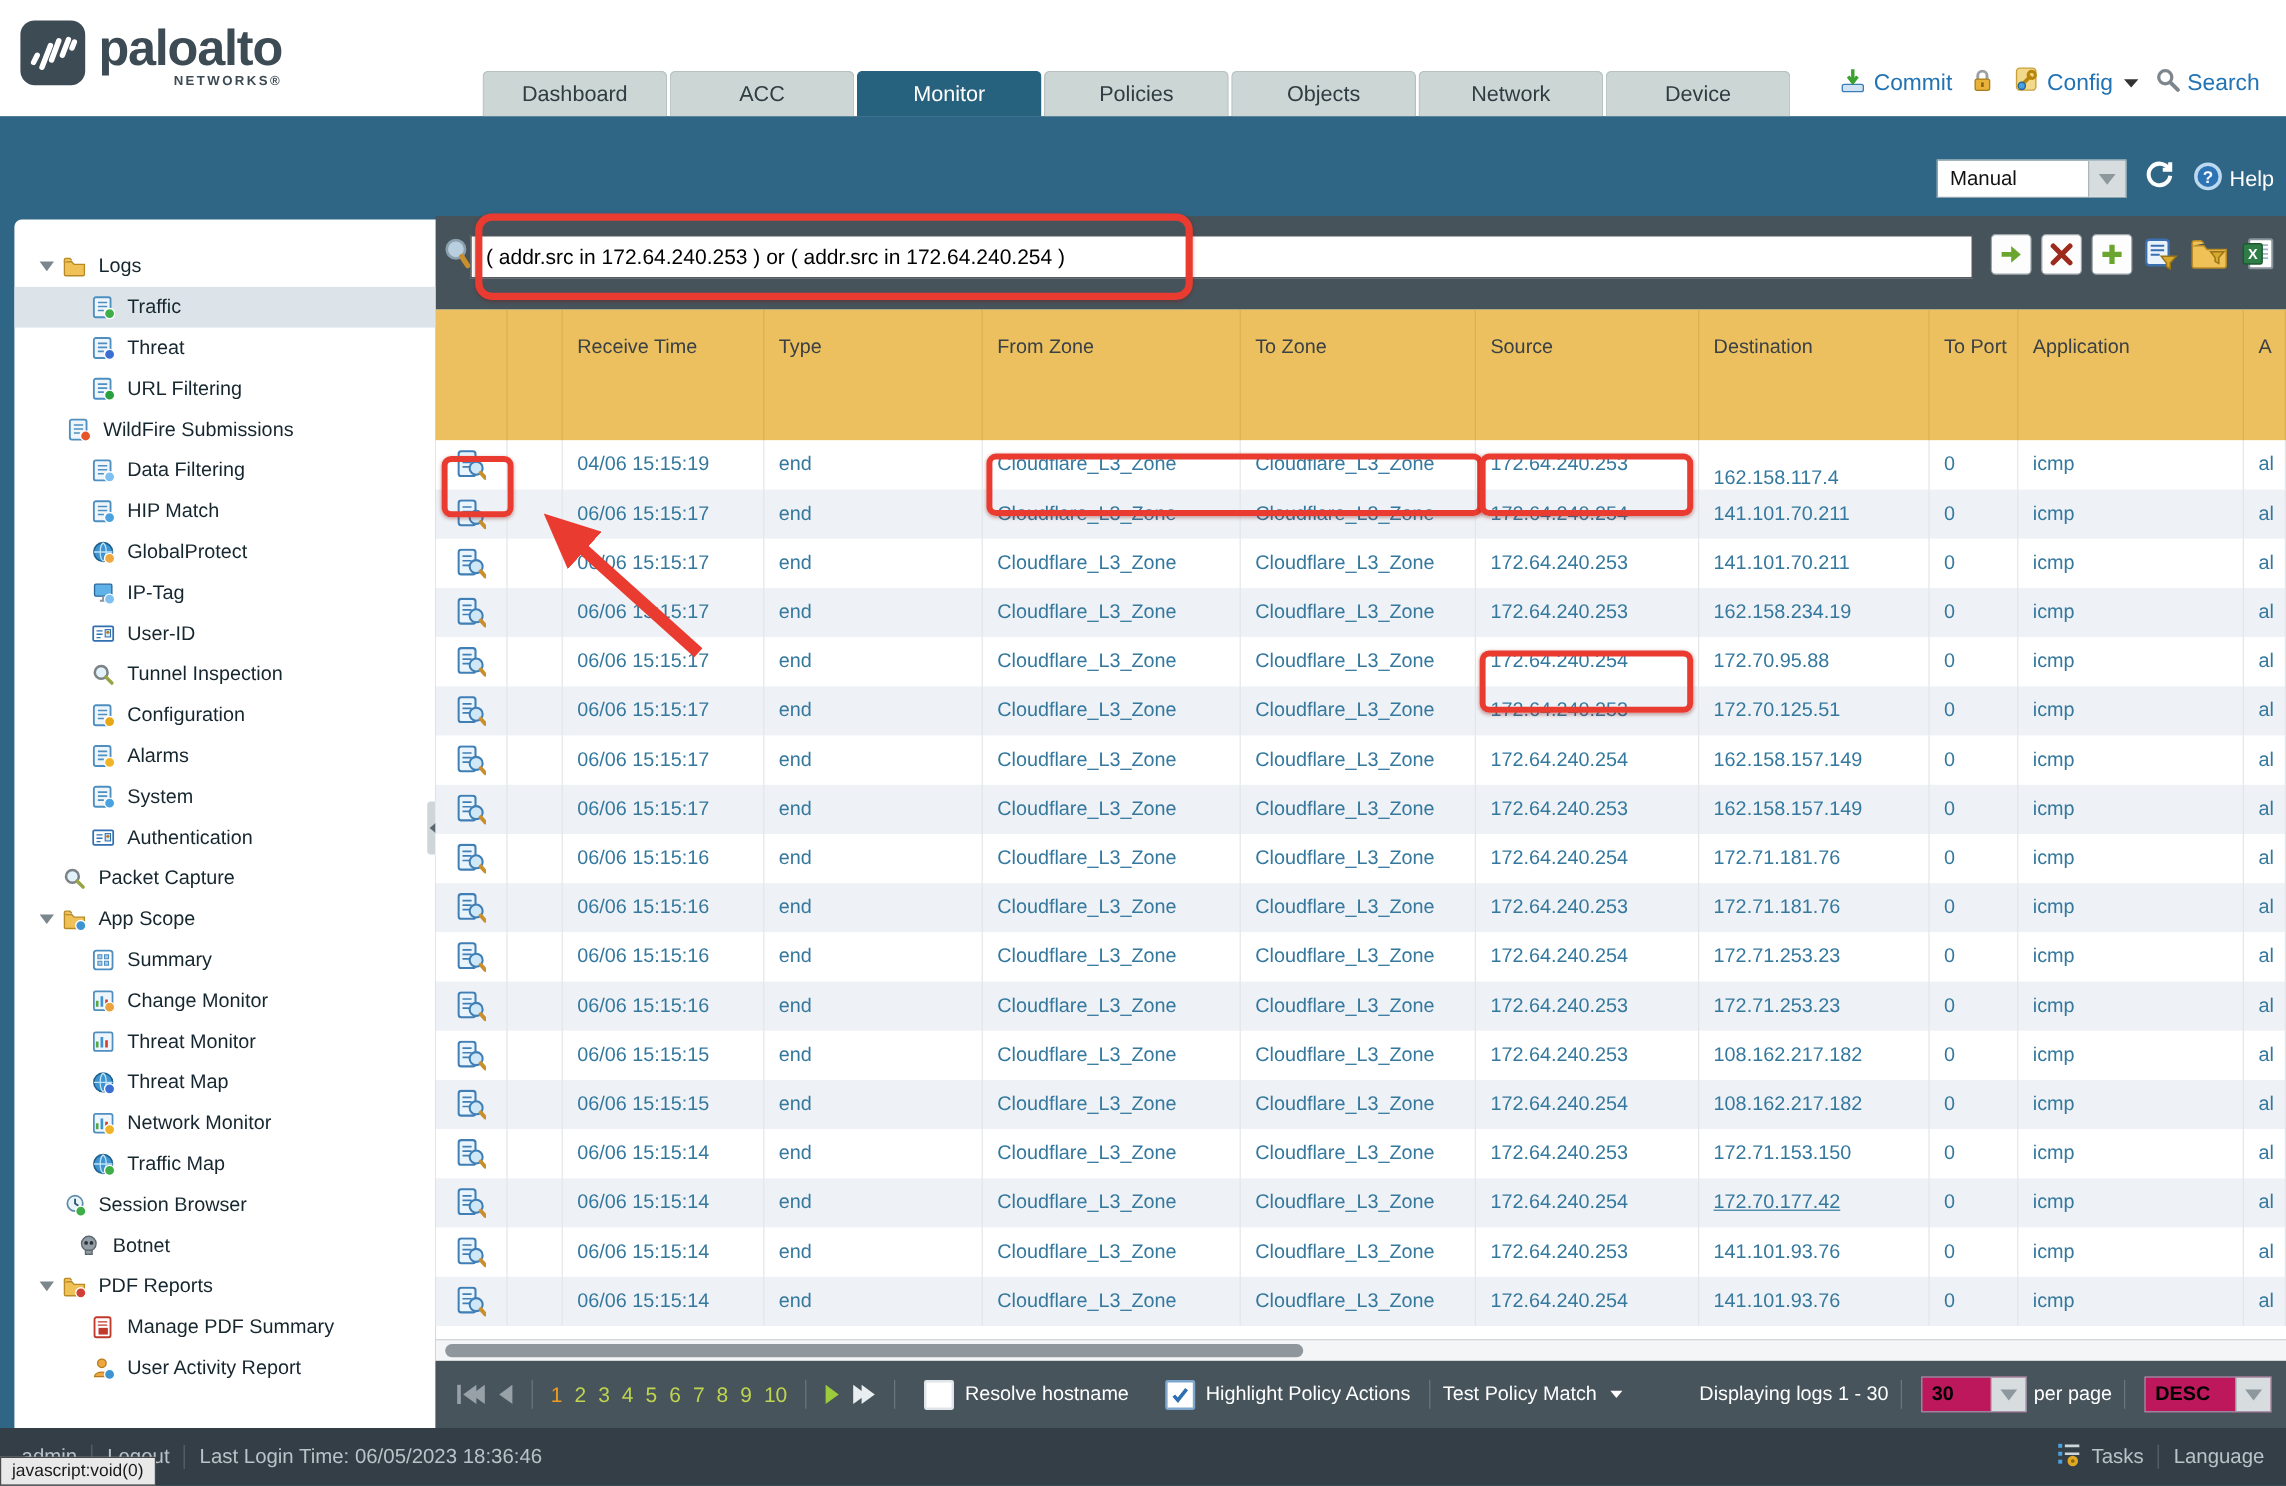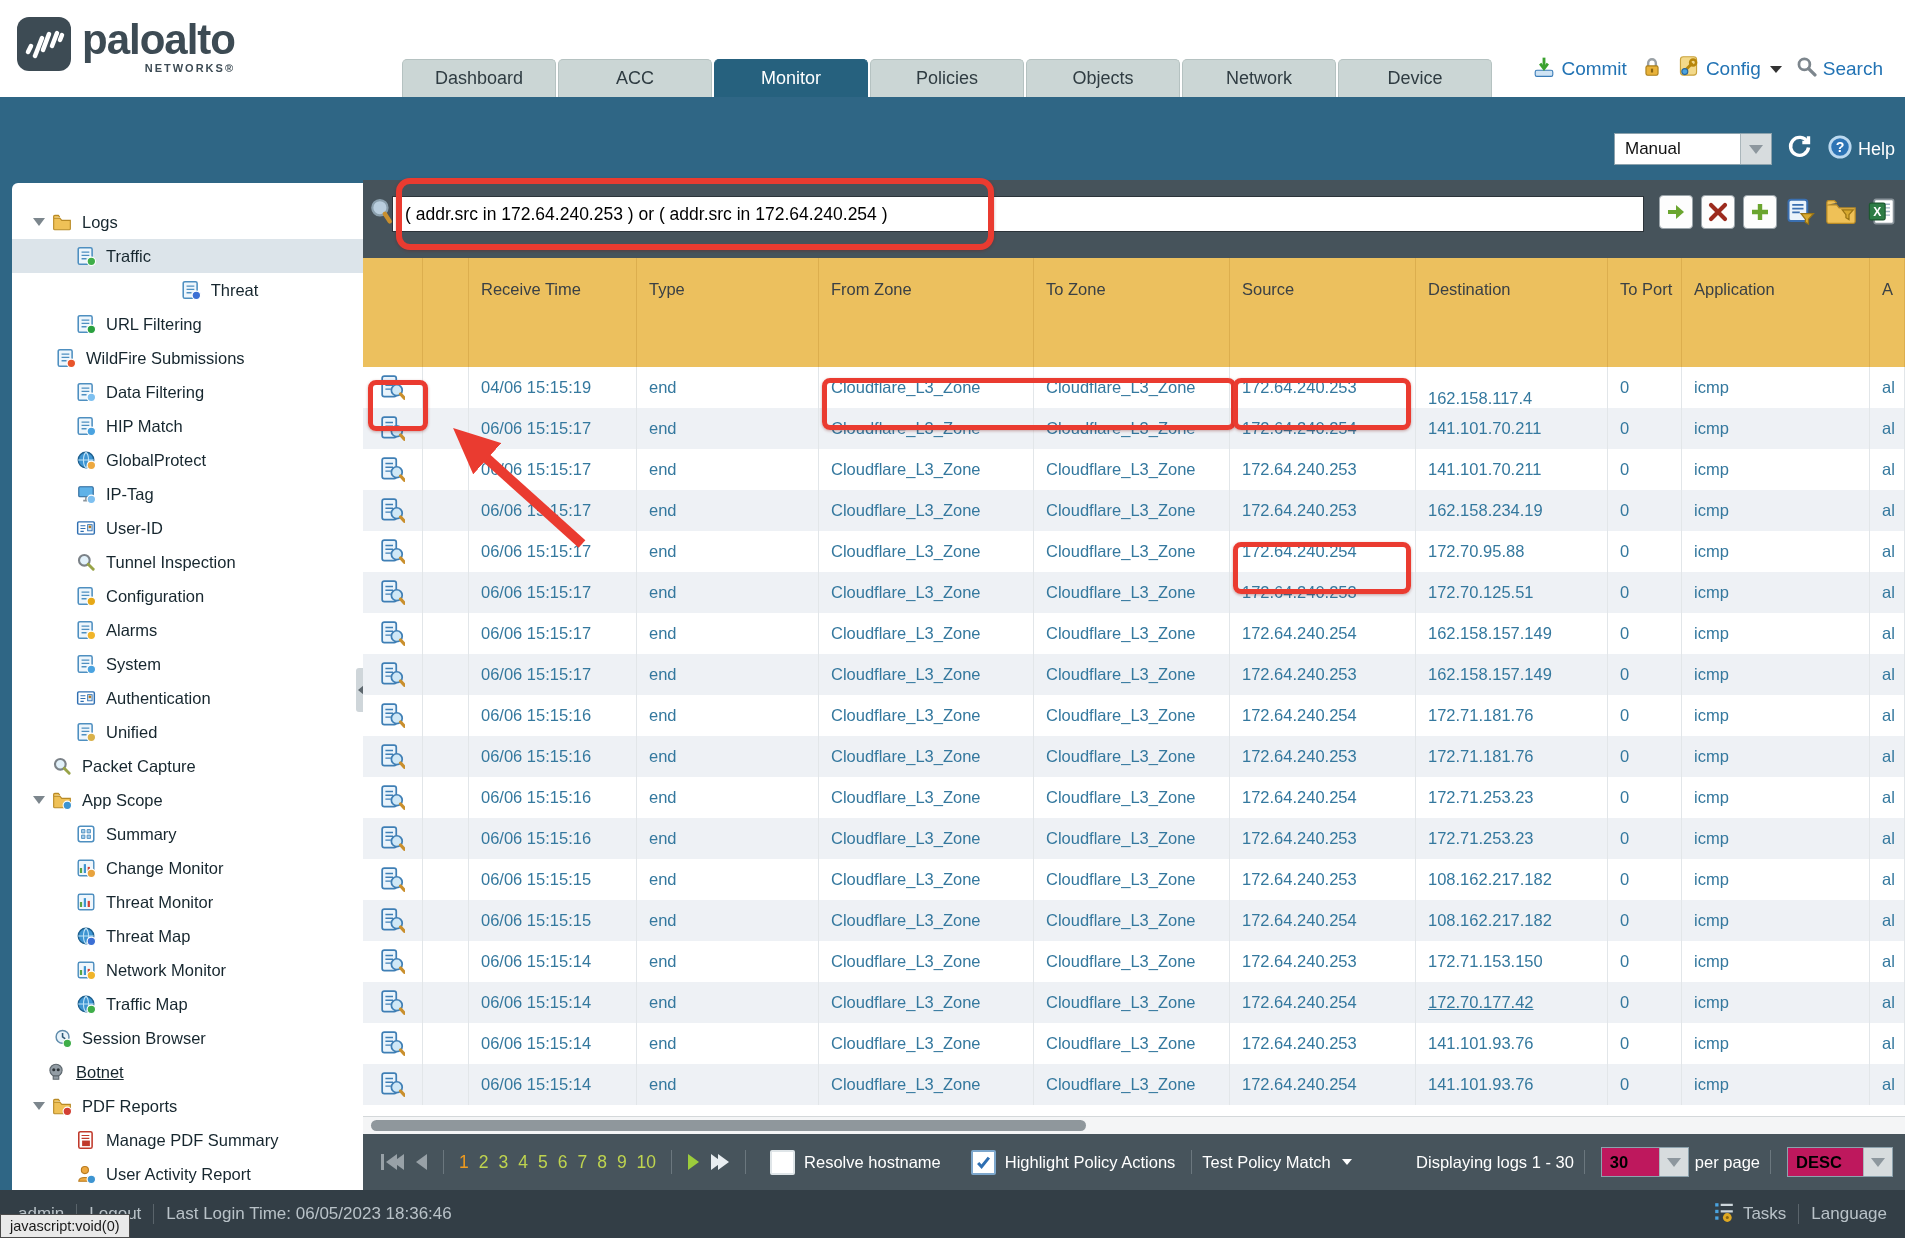--- a/index.html
+++ b/index.html
@@ -248,21 +248,21 @@
         <div class="tree-row selected" style="padding-left: 64px;">
           <span class="tree-icon">
             <svg width="20" height="20" viewBox="0 0 18 18">
               <rect x="2" y="1.5" width="12.5" height="15" rx="1.5" fill="#eef6fc" stroke="#4e8fc0" stroke-width="1.4"></rect>
               <path d="M5 5.5h7M5 8.5h7M5 11.5h4.5" stroke="#4e8fc0" stroke-width="1.2" fill="none"></path>
               <circle cx="13.8" cy="13.8" r="3.8" fill="#3fae49" stroke="#fff" stroke-width="1"></circle>
             </svg>
           </span>
           <span>Traffic</span>
         </div>
-        <div class="tree-row" style="padding-left: 64px; justify-content: center;">
+        <div class="tree-row" style="padding-left: 64px;">
           <span class="tree-icon">
             <svg width="20" height="20" viewBox="0 0 18 18">
               <rect x="2" y="1.5" width="12.5" height="15" rx="1.5" fill="#eef6fc" stroke="#4e8fc0" stroke-width="1.4"></rect>
               <path d="M5 5.5h7M5 8.5h7M5 11.5h4.5" stroke="#4e8fc0" stroke-width="1.2" fill="none"></path>
               <circle cx="13.8" cy="13.8" r="3.8" fill="#3b6fd4" stroke="#fff" stroke-width="1"></circle>
             </svg>
           </span>
           <span>Threat</span>
         </div>
         <div class="tree-row" style="padding-left: 64px;">
@@ -378,30 +378,20 @@
         <div class="tree-row" style="padding-left: 64px;">
           <span class="tree-icon">
             <svg width="20" height="20" viewBox="0 0 18 18">
               <rect x="1.5" y="3.5" width="15" height="11" rx="1" fill="#fff" stroke="#2f6fb2" stroke-width="1.3"></rect>
               <path d="M4 7h4.5M4 9.5h4.5M4 12h3" stroke="#2f6fb2"></path>
               <rect x="10.5" y="6" width="4" height="5.5" fill="#d8e8f5" stroke="#2f6fb2" stroke-width=".8"></rect>
               <circle cx="12.5" cy="8" r="1.2" fill="#b97a1e"></circle>
             </svg>
           </span>
           <span>Authentication</span>
-        </div>
-        <div class="tree-row" style="padding-left: 64px;">
-          <span class="tree-icon">
-            <svg width="20" height="20" viewBox="0 0 18 18">
-              <rect x="2" y="1.5" width="12.5" height="15" rx="1.5" fill="#eef6fc" stroke="#4e8fc0" stroke-width="1.4"></rect>
-              <path d="M5 5.5h7M5 8.5h7M5 11.5h4.5" stroke="#4e8fc0" stroke-width="1.2" fill="none"></path>
-              <circle cx="13.8" cy="13.8" r="3.8" fill="#d9b14a" stroke="#fff" stroke-width="1"></circle>
-            </svg>
-          </span>
-          <span>Unified</span>
         </div>
         <div class="tree-row" style="padding-left: 14px;">
           <span class="tree-spacer"></span>
           <span class="tree-icon">
             <svg width="20" height="20" viewBox="0 0 18 18">
               <circle cx="7.5" cy="7.5" r="4.8" fill="#e2f1fa" stroke="#7b8288" stroke-width="1.9"></circle>
               <path d="M11 11l4.5 4.5" stroke="#98a347" stroke-width="2.6" stroke-linecap="round"></path>
             </svg>
           </span>
           <span>Packet Capture</span>
@@ -487,21 +477,21 @@
           <span class="tree-spacer"></span>
           <span class="tree-icon">
             <svg width="20" height="20" viewBox="0 0 18 18">
               <circle cx="9.5" cy="8" r="5.8" fill="#e8f3fa" stroke="#5e8bab" stroke-width="1.3"></circle>
               <path d="M9.5 4.5V8l2.5 1.8" stroke="#2c5977" stroke-width="1.4" fill="none"></path>
               <circle cx="13.8" cy="13.8" r="3.8" fill="#3fae49" stroke="#fff" stroke-width="1"></circle>
             </svg>
           </span>
           <span>Session Browser</span>
         </div>
-        <div class="tree-row" style="padding-left: 8px; text-decoration: underline;">
+        <div class="tree-row" style="padding-left: 26px;">
           <span class="tree-spacer"></span>
           <span class="tree-icon">
             <svg width="20" height="20" viewBox="0 0 18 18">
               <circle cx="9" cy="7.5" r="5.5" fill="#939da5" stroke="#5d676e"></circle>
               <circle cx="7" cy="7" r="1.4" fill="#2c3338"></circle>
               <circle cx="11" cy="7" r="1.4" fill="#2c3338"></circle>
               <path d="M6.5 12.5h5v3h-5z" fill="#939da5" stroke="#5d676e"></path>
             </svg>
           </span>
           <span>Botnet</span>

